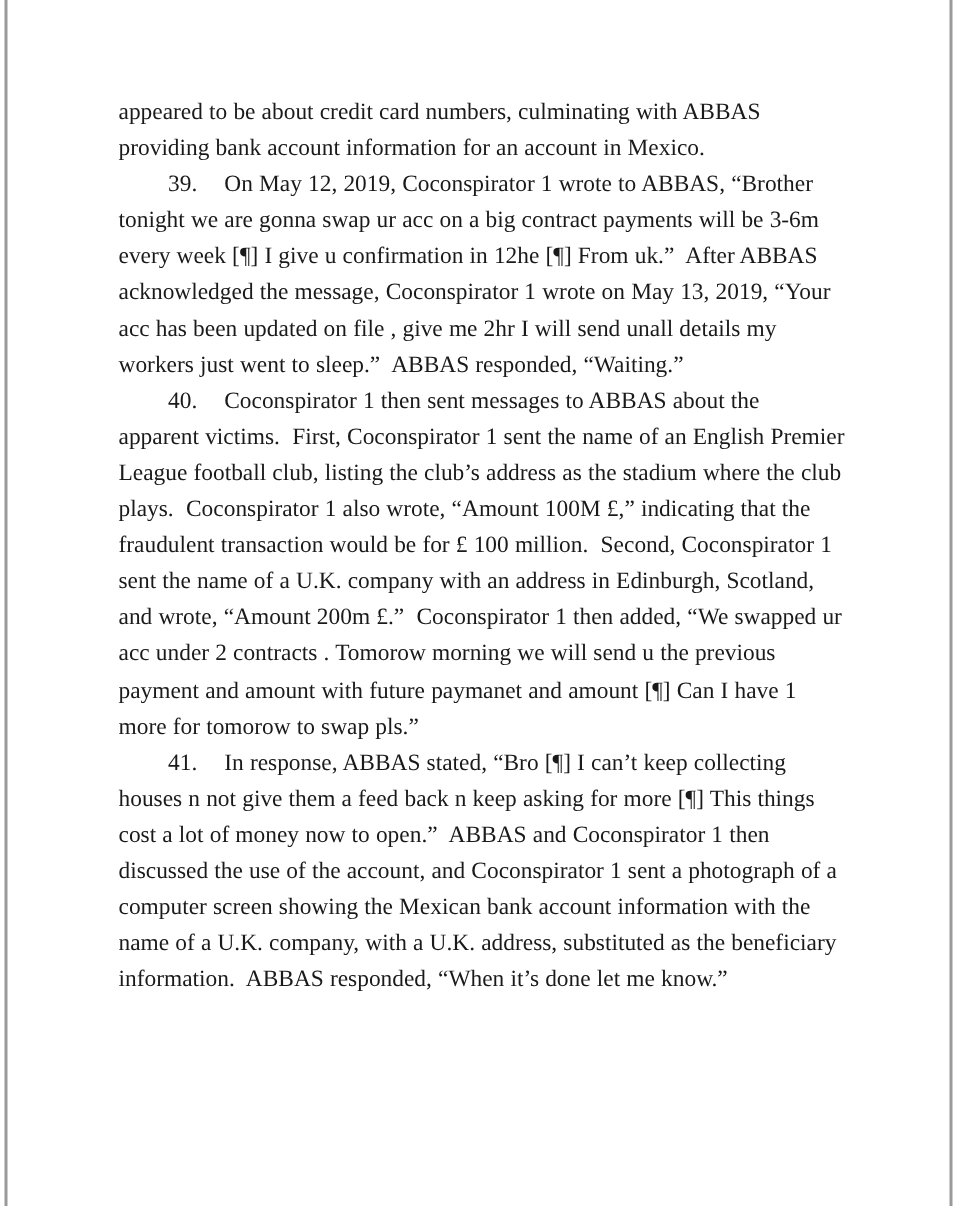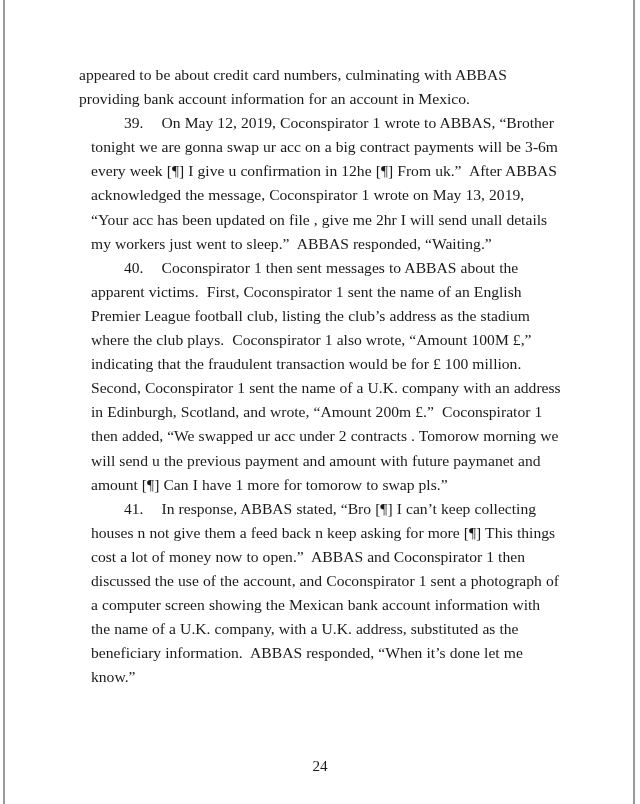--- a/index.html
+++ b/index.html
@@ -47,21 +47,21 @@
     margin: 0;
     font-size: 15.6px;
     line-height: 24.1px;
     text-align: left;
     text-indent: 0;
     white-space: pre-wrap;
     word-spacing: 0.2px;
   }
 
   
-  p.numbered   { text-indent: 33px; margin-left: 12px; }
+  p.numbered   { text-indent: 33px; }
   p.lettered   { text-indent: 76px; }
 
   .num-label   { padding-right: 18px; }
   .alpha-label { padding-right: 22px; }
 
   .page-number {
     position: absolute;
     left: 0;
     top: 756px;
     width: 640px;
@@ -84,15 +84,14 @@
 
     <p class="para numbered"><span class="num-label">39.</span><span>On May 12, 2019, Coconspirator 1 wrote to ABBAS, “Brother tonight we are gonna swap ur acc on a big contract payments will be 3-6m every week [¶] I give u confirmation in 12he [¶] From uk.”  After ABBAS acknowledged the message, Coconspirator 1 wrote on May 13, 2019, “Your acc has been updated on file , give me 2hr I will send unall details my workers just went to sleep.”  ABBAS responded, “Waiting.”</span></p>
 
     <p class="para numbered"><span class="num-label">40.</span><span>Coconspirator 1 then sent messages to ABBAS about the apparent victims.  First, Coconspirator 1 sent the name of an English Premier League football club, listing the club’s address as the stadium where the club plays.  Coconspirator 1 also wrote, “Amount 100M £,” indicating that the fraudulent transaction would be for £ 100 million.  Second, Coconspirator 1 sent the name of a U.K. company with an address in Edinburgh, Scotland, and wrote, “Amount 200m £.”  Coconspirator 1 then added, “We swapped ur acc under 2 contracts . Tomorow morning we will send u the previous payment and amount with future paymanet and amount [¶] Can I have 1 more for tomorow to swap pls.”</span></p>
 
     <p class="para numbered"><span class="num-label">41.</span><span>In response, ABBAS stated, “Bro [¶] I can’t keep collecting houses n not give them a feed back n keep asking for more [¶] This things cost a lot of money now to open.”  ABBAS and Coconspirator 1 then discussed the use of the account, and Coconspirator 1 sent a photograph of a computer screen showing the Mexican bank account information with the name of a U.K. company, with a U.K. address, substituted as the beneficiary information.  ABBAS responded, “When it’s done let me know.”</span></p>
 
 
   </div>
 
-  <div class="page-number">24</div>
 
 </div>
 
 </body></html>

